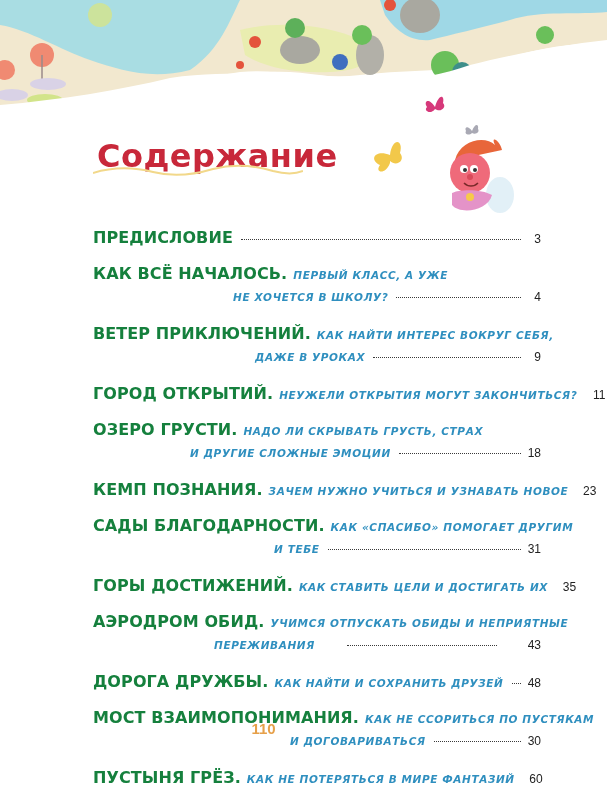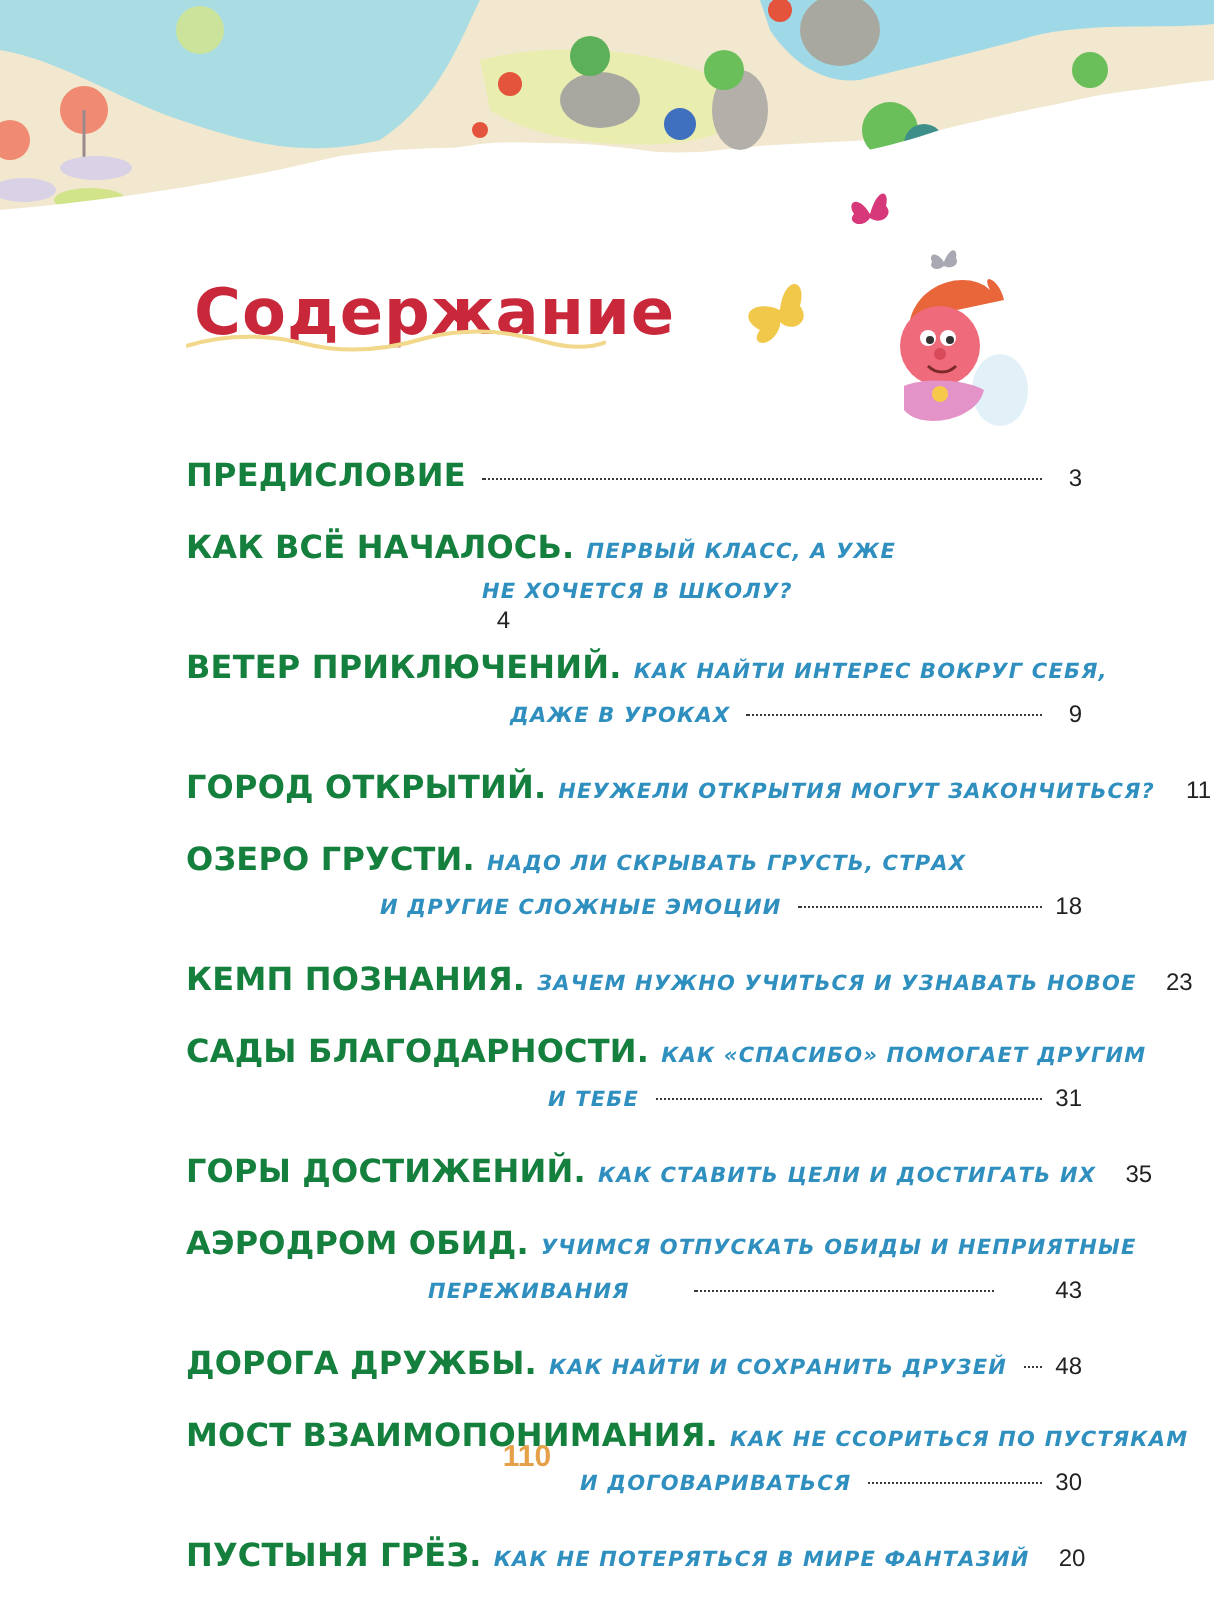--- a/index.html
+++ b/index.html
@@ -121,21 +121,21 @@
       <span class="leader"></span>
       <span class="page">3</span>
     </div>
   </div>
 
   <div class="entry">
     <div class="line">
       <span class="chapter">КАК ВСЁ НАЧАЛОСЬ.</span>
       <span class="desc">Первый класс, а уже</span>
     </div>
-    <div class="line2" style="padding-left:140px;flex-direction:column;">
+    <div class="line2" style="padding-left:140px;">
       <span class="desc desc2">не хочется в школу?</span>
       <span class="leader"></span>
       <span class="page">4</span>
     </div>
   </div>
 
   <div class="entry">
     <div class="line">
       <span class="chapter">ВЕТЕР ПРИКЛЮЧЕНИЙ.</span>
       <span class="desc">Как найти интерес вокруг себя,</span>
@@ -229,18 +229,18 @@
       <span class="leader"></span>
       <span class="page">30</span>
     </div>
   </div>
 
   <div class="entry">
     <div class="line">
       <span class="chapter">ПУСТЫНЯ ГРЁЗ.</span>
       <span class="desc">Как не потеряться в мире фантазий</span>
       <span class="leader"></span>
-      <span class="page">20</span>
+      <span class="page">60</span>
     </div>
   </div>
 </div>
 
 <div class="page-number">110</div>
 
 </body></html>

